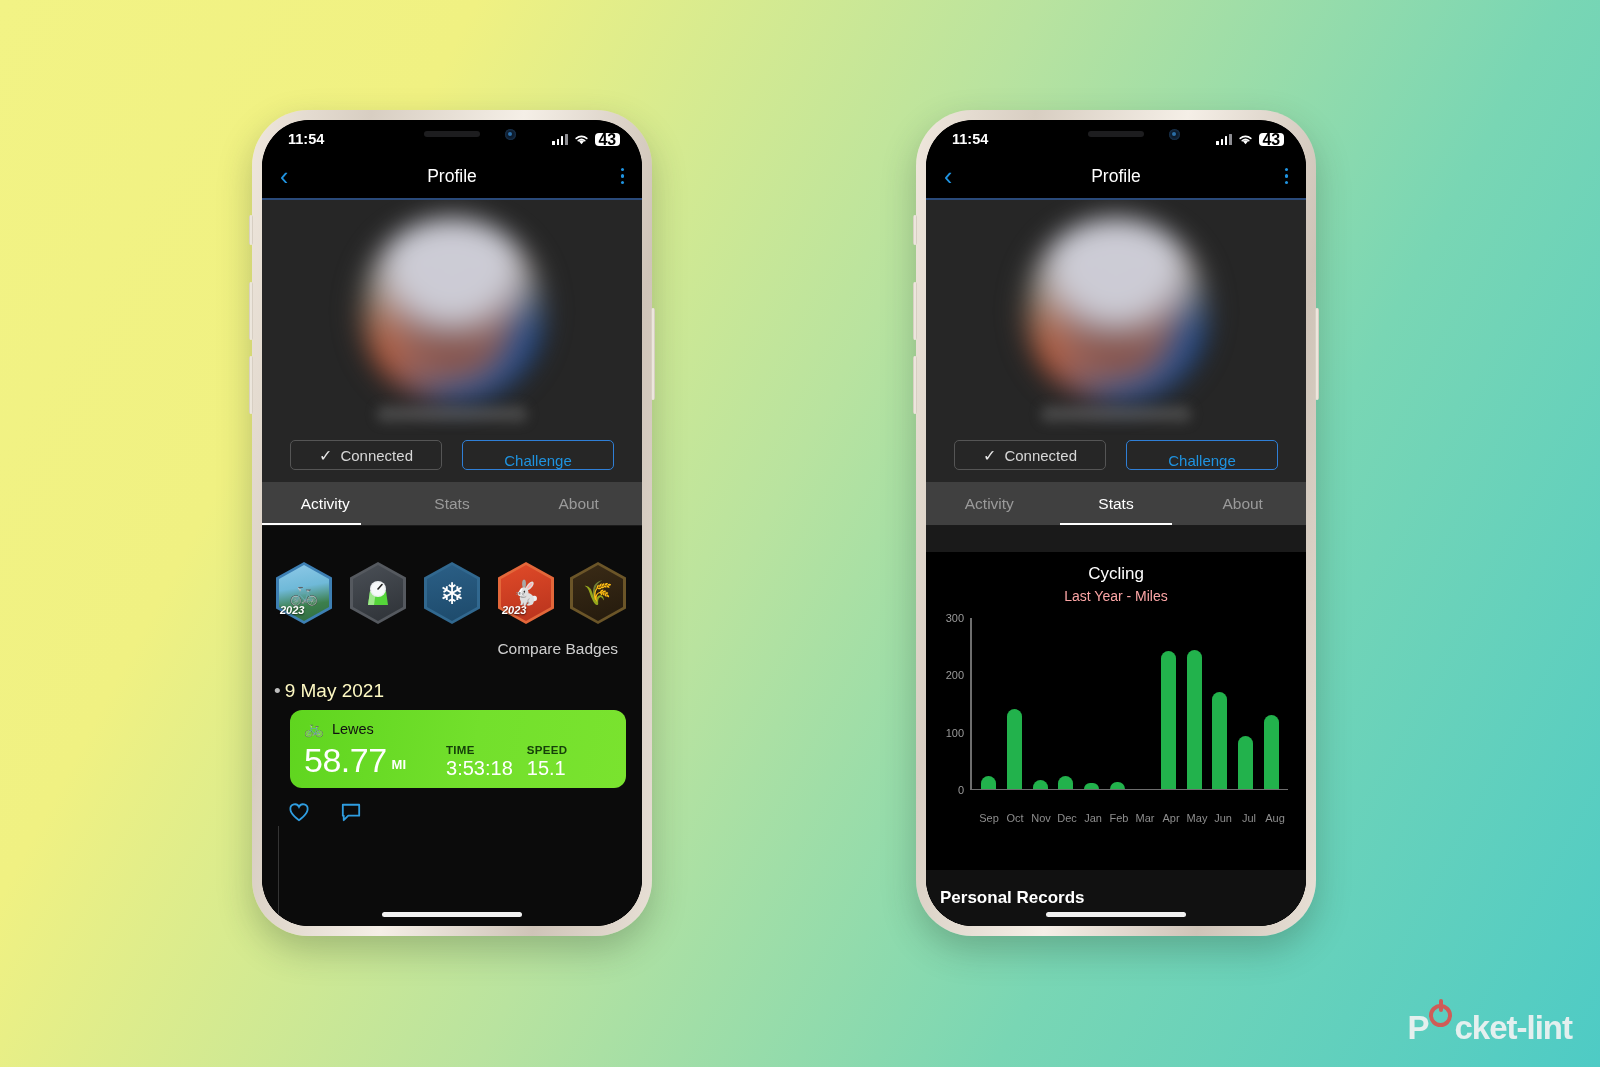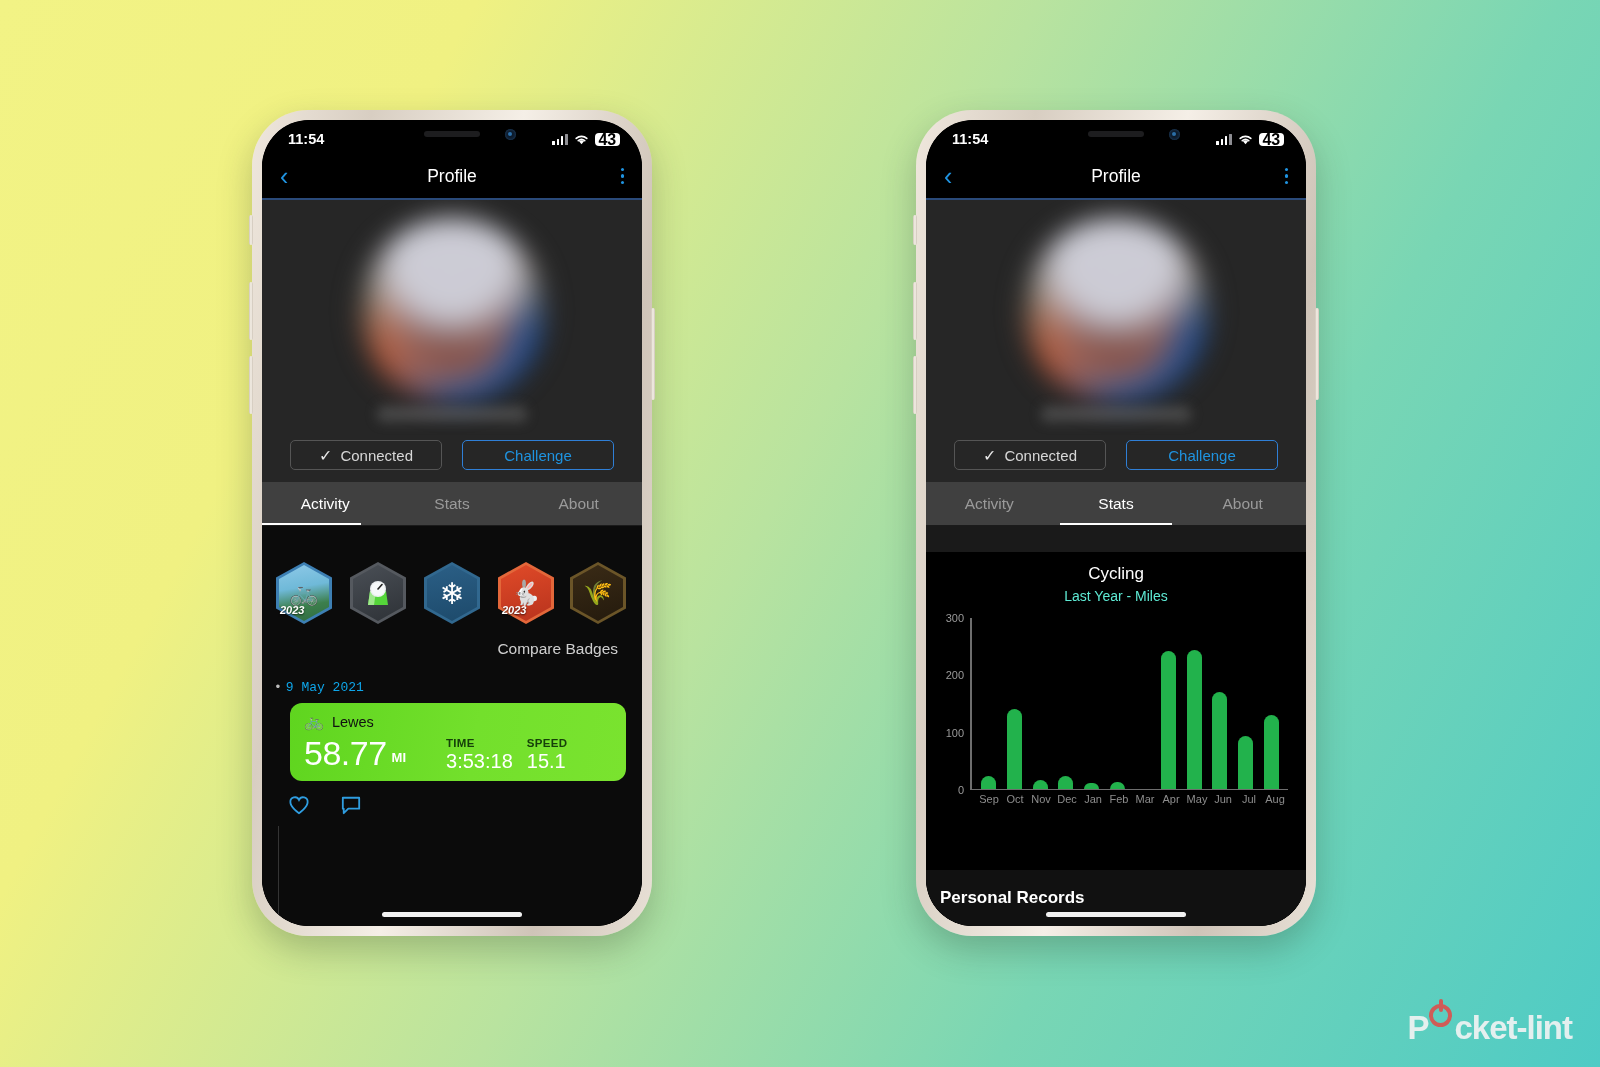--- a/index.html
+++ b/index.html
@@ -104,21 +104,21 @@
     position: absolute; bottom: 12px; left: 0; right: 0;
     display: flex; justify-content: center; gap: 20px;
   }
   .hero-btn {
     width: 152px; height: 30px; border-radius: 5px;
     display: flex; align-items: center; justify-content: center; gap: 8px;
     font-size: 15px; cursor: pointer; background: transparent;
   }
   .btn-connected { border: 1px solid #555; color: #d7d7d7; }
   .btn-connected .tick { color: #e8e8e8; font-size: 16px; }
-  .btn-challenge { border: 1px solid #2f7fd6; color: #1f93e0; }
+  .btn-challenge { border: 1px solid #2f7fd6; color: #1f93e0; align-items: flex-end; }
 
   
   .tabs { display: flex; background: #404040; height: 44px; border-bottom: 1px solid #1b1b1b; }
   .tab {
     flex: 1; display: flex; align-items: center; justify-content: center;
     color: #9a9a9a; font-size: 15.5px; position: relative; cursor: pointer;
   }
   .tab.active { color: #fff; }
   .tab.active::after {
     content:""; position:absolute; bottom:0; height:2px; background:#fff;
@@ -154,21 +154,21 @@
   }
   .badge-year {
     position:absolute; bottom: 8px; left: 4px; color:#fff; font-size: 11px;
     font-weight: 800; font-style: italic; text-shadow: 0 1px 2px rgba(0,0,0,.7);
   }
   .compare {
     text-align: right; color: #cfcfcf; font-size: 15.5px;
     padding: 16px 24px 0 0; cursor: pointer;
   }
 
-  .feed-date { color: #0ea5e9; font-size: 13px; padding: 22px 0 0 12px; font-family: Liberation Mono, monospace; }
+  .feed-date { color: #fef9c3; font-size: 19px; padding: 22px 0 0 12px; }
   .feed-date::before { content:"•"; margin-right: 4px; color:#bdbdbd; }
   .feed-rail { position: absolute; left: 16px; top: 300px; width: 1px; height: 140px; background: #343434; }
 
   .act-card {
     margin: 8px 16px 0 28px; height: 78px; border-radius: 12px;
     background: linear-gradient(100deg,#5fd51f 0%, #73e02c 55%, #7ae32f 100%);
     padding: 9px 14px 0 14px; position: relative;
   }
   .act-head { display: flex; align-items: center; gap: 8px; color:#111; font-size: 14.5px; }
   .bike-ico { font-size: 16px; }
@@ -178,31 +178,31 @@
   .act-col { margin-left: 22px; }
   .act-col .lbl { color: #16400a; font-size: 11.5px; font-weight: 800; letter-spacing: .3px; }
   .act-col .val { color: #fff; font-size: 20px; font-weight: 400; line-height: 24px; }
   .act-icons { display: flex; gap: 30px; padding: 14px 0 0 26px; }
   .ic { width: 22px; height: 20px; }
 
   
   .stats-gap { height: 26px; background: #1a1a1a; }
   .chart-card { background: #000; padding: 12px 0 8px 0; height: 318px; position: relative; }
   .chart-title { text-align:center; color:#fff; font-size: 17px; }
-  .chart-sub { text-align:center; color:#5eead4; font-size: 14px; margin-top: 4px; }
+  .chart-sub { text-align:center; color:#fca5a5; font-size: 14px; margin-top: 4px; }
   .plot { position: relative; margin: 14px 18px 0 10px; height: 172px; }
   .yaxis { position: absolute; left: 0; top: 0; bottom: 0; width: 34px; }
   .ytick { position: absolute; right: 6px; color: #9a9a9a; font-size: 11px; transform: translateY(-50%); text-align: center; }
   .axisline-y { position:absolute; left: 34px; top: 0; bottom: 0; width: 1.5px; background:#6e6e6e; }
   .axisline-x { position:absolute; left: 34px; right: 0; bottom: 0; height: 1.5px; background:#6e6e6e; }
   .bars-area { position:absolute; left: 40px; right: 4px; top: 0; bottom: 1.5px;
     display:flex; align-items: flex-end; justify-content: space-between; }
   .bar-col { flex: 1; display: flex; flex-direction: column; align-items: center; height: 100%; justify-content: flex-end; }
   .bar { width: 15px; background: #22b24c; border-radius: 8px 8px 0 0; }
-  .xlabels { display: flex; margin: 3px 18px 0 50px; }
+  .xlabels { display: flex; margin: 22px 18px 0 50px; }
   .xlab { flex: 1; text-align: center; color: #8d8d8d; font-size: 11px; }
   .records { background:#111; height: 64px; padding: 18px 0 0 14px; }
   .records h3 { color:#fff; font-size: 17px; font-weight: 700; }
 
   .home-ind {
     position: absolute; bottom: 9px; left: 50%; transform: translateX(-50%);
     width: 140px; height: 5px; border-radius: 3px; background: #f2f2f2; z-index: 40;
   }
 
   

